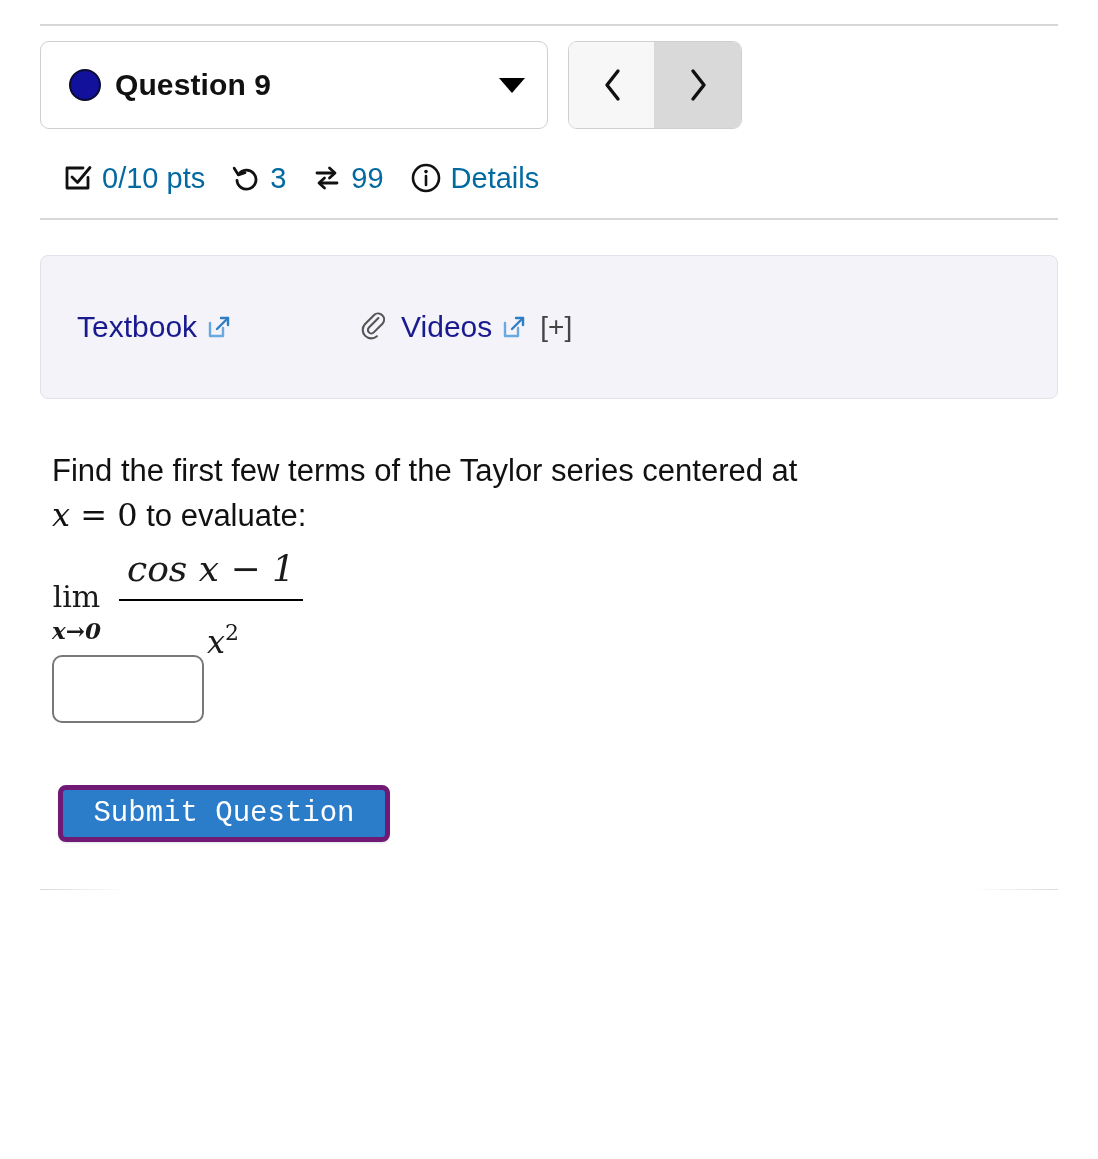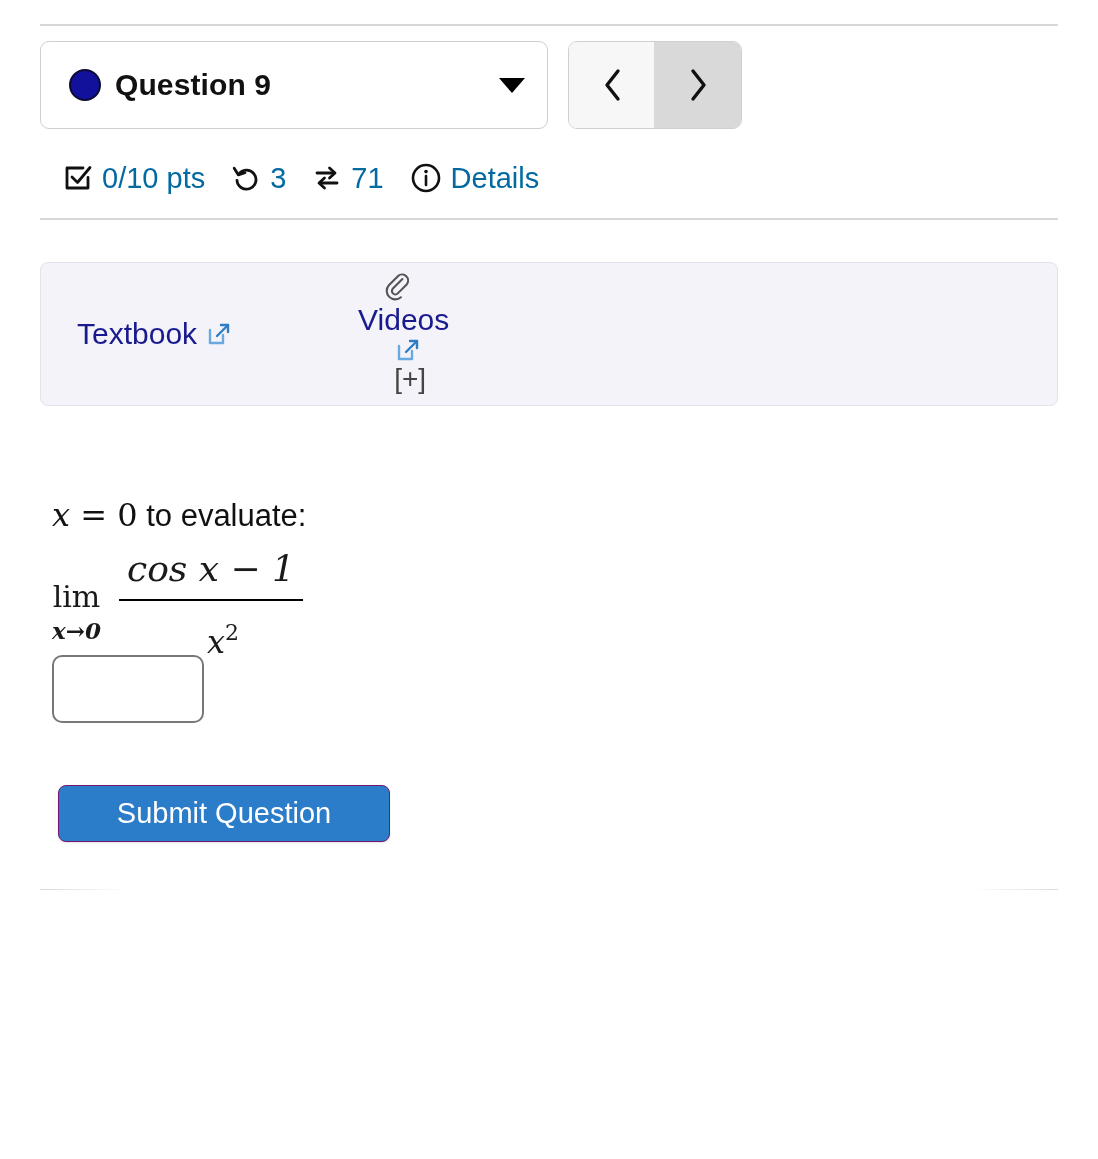--- a/index.html
+++ b/index.html
@@ -133,21 +133,21 @@
   }
   .stat .txt {
     font-size: 29px;
     color: #0369a1;
     white-space: nowrap;
   }
 
   
   .resources {
     position: absolute;
-    top: 262px;
+    top: 255px;
     left: 40px;
     width: 1018px;
     height: 144px;
     box-sizing: border-box;
     background: #f3f3f9;
     border: 1px solid #e2e2ea;
     border-radius: 8px;
   }
   .res-inner {
     position: absolute;
@@ -156,21 +156,21 @@
     left: 0;
     right: 0;
     display: flex;
     align-items: center;
   }
   .res-item {
     display: flex;
     align-items: center;
   }
   .res-item.textbook { margin-left: 36px; }
-  .res-item.videos   { margin-left: 126px; flex-direction: column; }
+  .res-item.videos   { margin-left: 126px; }
   .res-link {
     font-size: 30px;
     color: #1a1a8f;
     text-decoration: none;
     cursor: pointer;
     white-space: nowrap;
   }
   .ext-ico { margin-left: 9px; display: inline-flex; }
   .clip-ico { margin-right: 13px; display: inline-flex; }
   .plus-tag {
@@ -273,24 +273,24 @@
     color: #111;
   }
   .submit-btn {
     position: absolute;
     top: 785px;
     left: 58px;
     width: 332px;
     height: 57px;
     box-sizing: border-box;
     background: #2b7cc9;
-    border: 1px solid #701a75;
+    border: 5px solid #701a75;
     border-radius: 8px;
     color: #ffffff;
-    font-family: Liberation Sans, sans-serif;
+    font-family: Liberation Mono, monospace;
     font-size: 29px;
     cursor: pointer;
     padding: 0;
     box-shadow: 0 1px 2px rgba(0,0,0,.12);
   }
 </style>
 </head>
 <body>
 
 <div class="page">
@@ -344,21 +344,21 @@
 
     <div class="stat">
       <span class="ico">
         <svg width="30" height="30" viewBox="0 0 30 30" aria-hidden="true">
           <path d="M5 10 H22" fill="none" stroke="#111" stroke-width="2.8" stroke-linecap="round"></path>
           <path d="M17.5 5 L23 10 L17.5 15" fill="none" stroke="#111" stroke-width="2.8" stroke-linecap="round" stroke-linejoin="round"></path>
           <path d="M25 20 H8" fill="none" stroke="#111" stroke-width="2.8" stroke-linecap="round"></path>
           <path d="M12.5 15 L7 20 L12.5 25" fill="none" stroke="#111" stroke-width="2.8" stroke-linecap="round" stroke-linejoin="round"></path>
         </svg>
       </span>
-      <span class="txt">71</span>
+      <span class="txt">99</span>
     </div>
 
     <div class="stat">
       <span class="ico">
         <svg width="32" height="32" viewBox="0 0 32 32" aria-hidden="true">
           <circle cx="16" cy="16" r="13" fill="none" stroke="#111" stroke-width="2.6"></circle>
           <circle cx="16" cy="9.6" r="1.8" fill="#111"></circle>
           <path d="M16 14 V23" fill="none" stroke="#111" stroke-width="2.6" stroke-linecap="round"></path>
         </svg>
       </span>
@@ -398,21 +398,21 @@
           </svg>
         </span>
         <span class="plus-tag">[+]</span>
       </div>
 
     </div>
   </div>
 
   <div class="qbody">
     <div class="qtext">
-      <br>
+      <span>Find the first few terms of the Taylor series centered at</span><br>
       <span class="mathi">x</span><span class="mathr"> = 0</span><span> to evaluate:</span>
     </div>
 
     <div class="limitblock">
       <div class="limwrap">
         <span class="lim">lim</span>
         <span class="sub">x→0</span>
       </div>
       <div class="frac">
         <span class="num mathi">cos x − 1</span>

